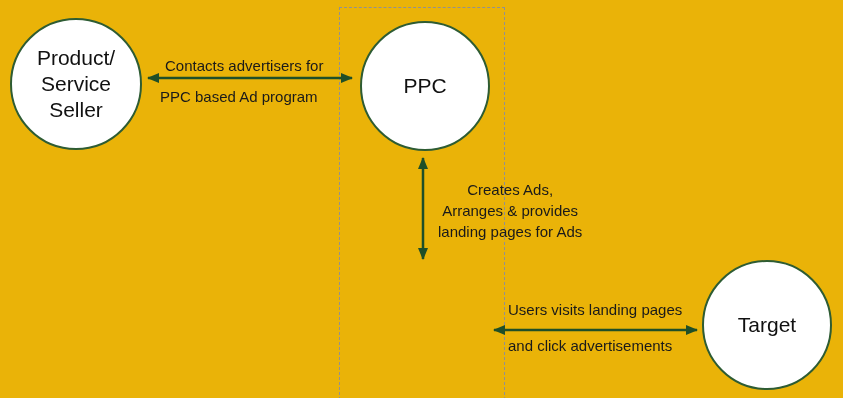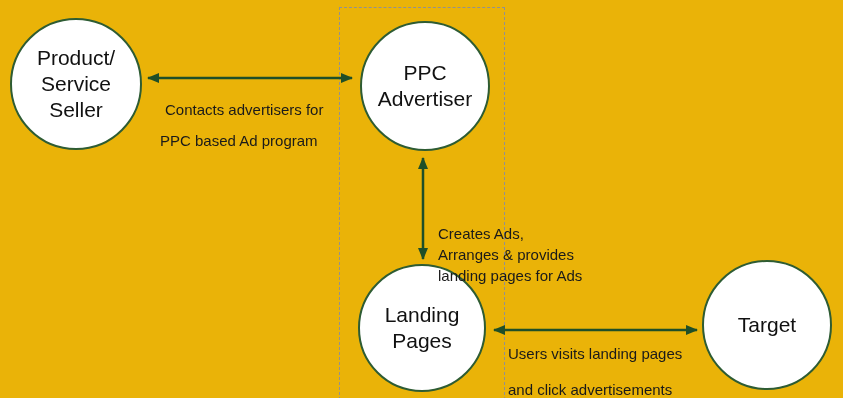--- a/index.html
+++ b/index.html
@@ -48,25 +48,24 @@
     position: absolute;
     left: 0;
     top: 0;
   }
   .edge-label {
     position: absolute;
     font-size: 15px;
     line-height: 18px;
     white-space: nowrap;
     color: #1a1a1a;
-    margin-top: 44px;
   }
   .lbl-e1-l1 { left: 165px; top: 57px; }
   .lbl-e1-l2 { left: 160px; top: 88px; }
-  .lbl-e2    { left: 438px; top: 179px; line-height: 21px; }
+  .lbl-e2    { left: 438px; top: 179px; line-height: 21px; text-align: center; }
   .lbl-e3-l1 { left: 508px; top: 301px; }
   .lbl-e3-l2 { left: 508px; top: 337px; }
 </style>
 </head>
 <body>
 
 <div class="canvas">
 
   <div class="boundary"></div>
 
@@ -82,27 +81,22 @@
   </svg>
 
   <div class="node node-seller">
     <div>Product/</div>
     <div>Service</div>
     <div>Seller</div>
   </div>
 
   <div class="node node-advertiser">
     <div>PPC</div>
-    <div>Advertiser</div>
   </div>
 
-  <div class="node node-landing">
-    <div>Landing</div>
-    <div>Pages</div>
-  </div>
 
   <div class="node node-audience">
     <div>Target</div>
   </div>
 
   <div class="edge-label lbl-e1-l1">Contacts advertisers for</div>
   <div class="edge-label lbl-e1-l2">PPC based Ad program</div>
 
   <div class="edge-label lbl-e2">
     <div>Creates Ads,</div>

